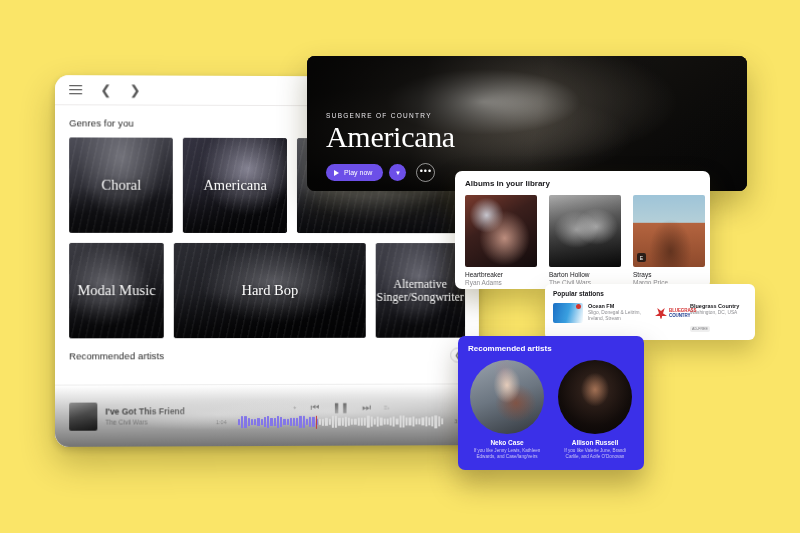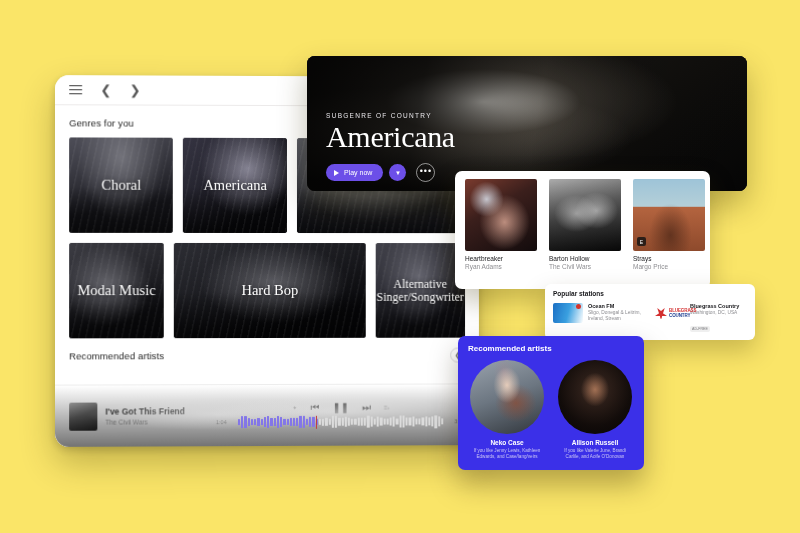--- a/index.html
+++ b/index.html
@@ -406,20 +406,21 @@
         <span class="tri"></span>
         <span>Play now</span>
       </div>
       <div class="btn-caret">▼</div>
       <div class="btn-more">•••</div>
     </div>
   </div>
 </div>
 
 <div id="albums">
+  <div class="panel-title">Albums in your library</div>
   <div class="alb-row">
     <div class="alb">
       <div class="alb-cover cov-heartbreaker"></div>
       <div class="alb-name">Heartbreaker</div>
       <div class="alb-artist">Ryan Adams</div>
     </div>
     <div class="alb">
       <div class="alb-cover cov-barton"></div>
       <div class="alb-name">Barton Hollow</div>
       <div class="alb-artist">The Civil Wars</div>

